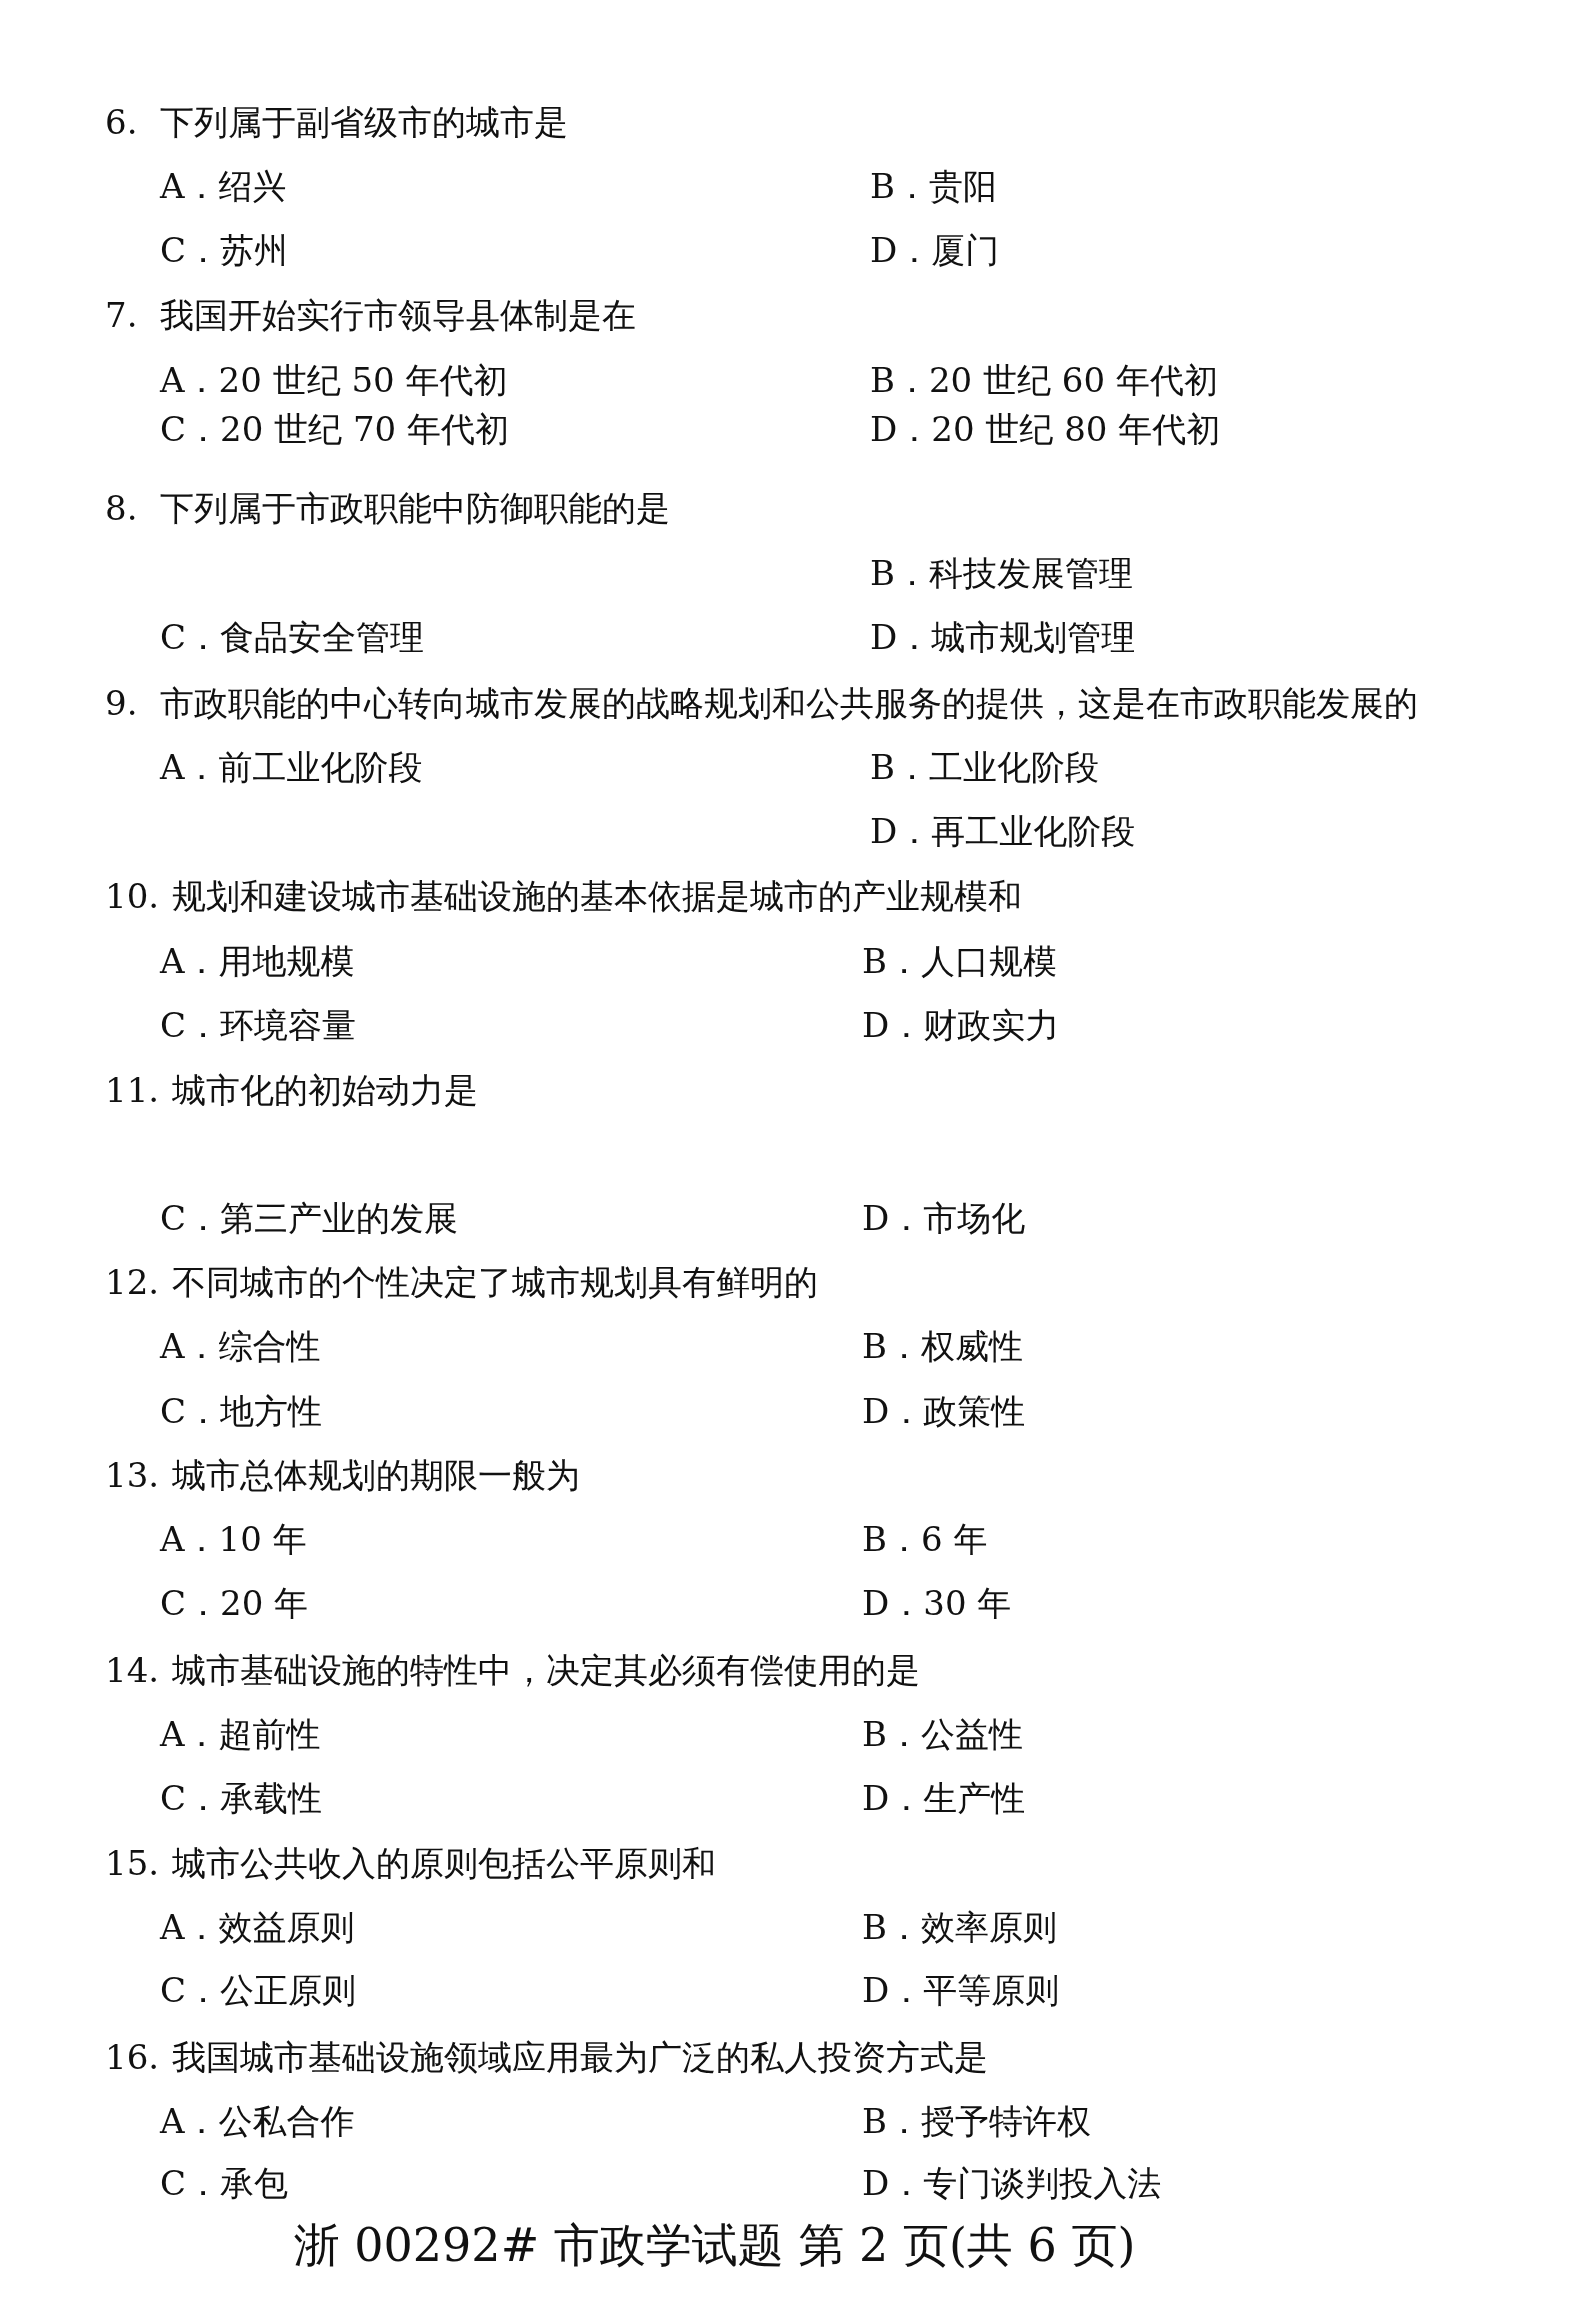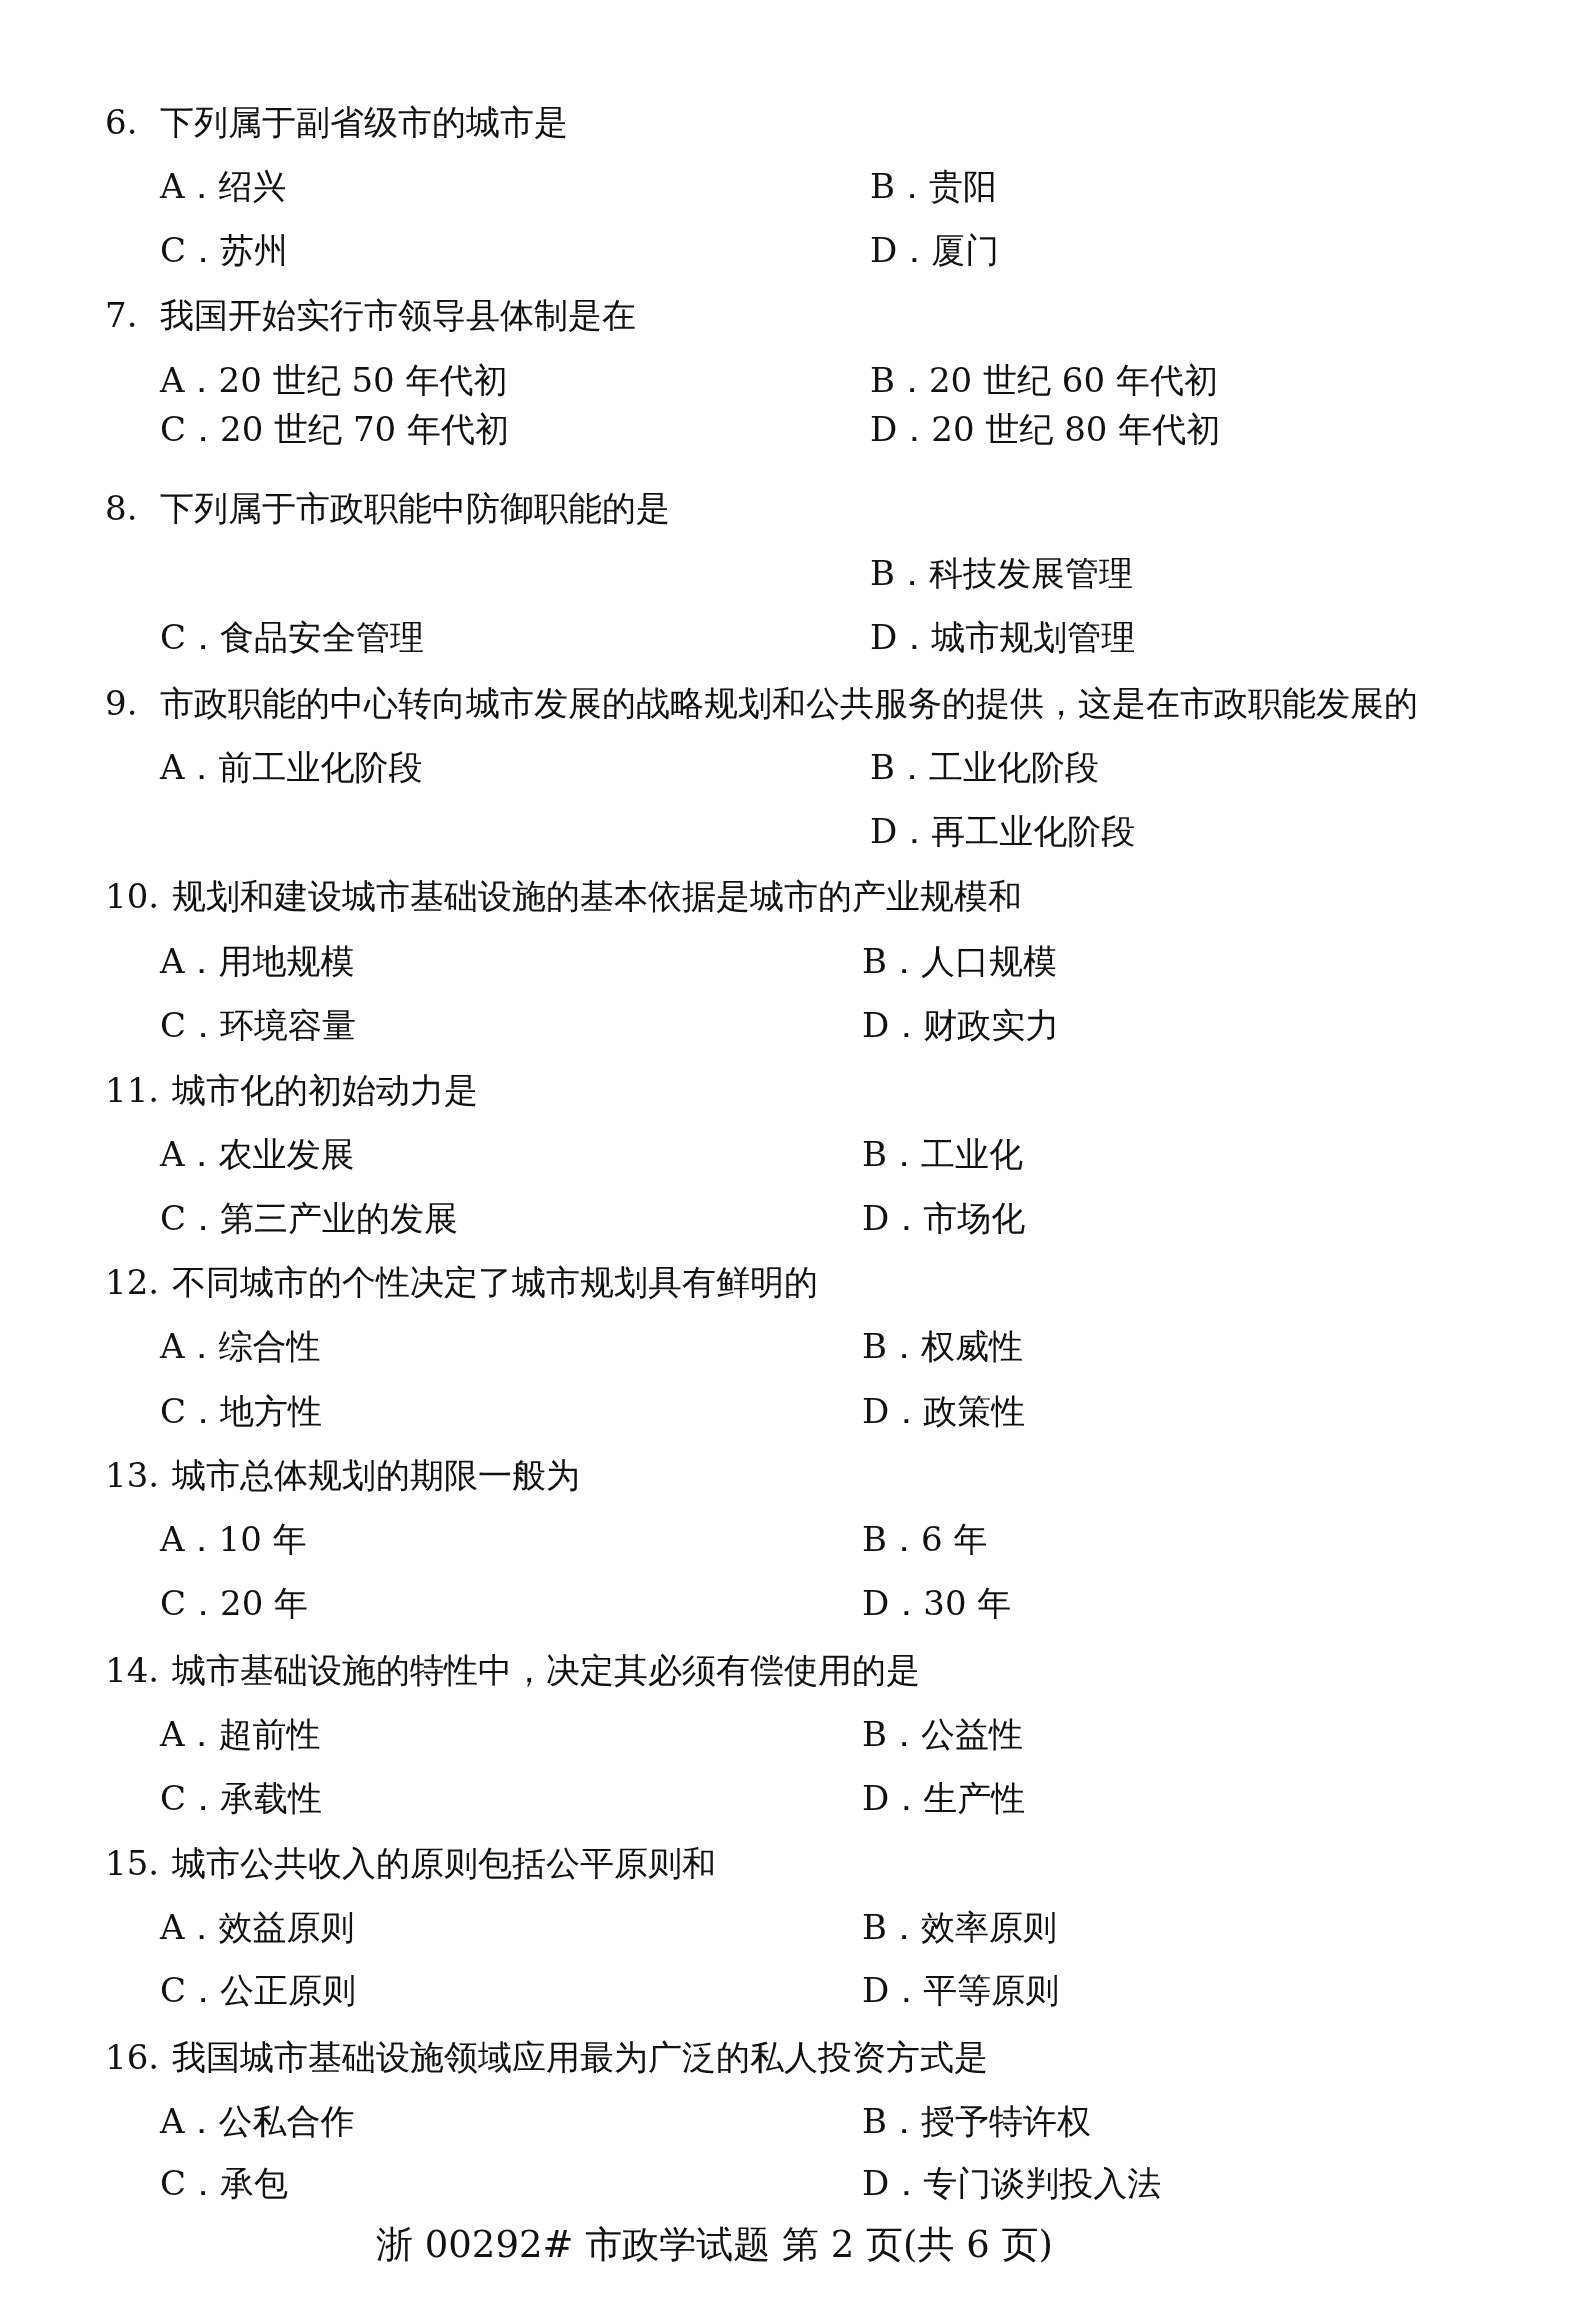--- a/index.html
+++ b/index.html
@@ -8,21 +8,21 @@
   .page { position:absolute; left:0; top:0; width:1583px; height:2319px; }
   .row { position:absolute; left:0; width:1583px; height:64px; font-size:34px; line-height:64px; white-space:nowrap; }
   .qnum { position:absolute; left:105px; }
   .qtext { position:absolute; left:160px; }
   .qtext.two { left:172px; }
   .opt { position:absolute; }
   .optL { left:160px; }
   .optR { left:870px; }
   .optL.two { left:160px; }
   .optR.two { left:862px; }
-  .footer { position:absolute; top:2191px; left:0; width:1429px; text-align:center; font-size:37px; line-height:64px; }
+  .footer { position:absolute; top:2191px; left:0; width:1429px; text-align:center; font-size:46px; line-height:64px; }
 </style>
 </head>
 <body>
 
 <div class="page">
 
   <div class="row" style="top:90px">
     <span class="qnum">6.</span>
     <span class="qtext">下列属于副省级市的城市是</span>
   </div>
@@ -81,24 +81,20 @@
     <span class="opt optR two">B．人口规模</span>
   </div>
   <div class="row" style="top:993px">
     <span class="opt optL two">C．环境容量</span>
     <span class="opt optR two">D．财政实力</span>
   </div>
 
   <div class="row" style="top:1058px">
     <span class="qnum">11.</span>
     <span class="qtext two">城市化的初始动力是</span>
-  </div>
-  <div class="row" style="top:1122px">
-    <span class="opt optL two">A．农业发展</span>
-    <span class="opt optR two">B．工业化</span>
   </div>
   <div class="row" style="top:1186px">
     <span class="opt optL two">C．第三产业的发展</span>
     <span class="opt optR two">D．市场化</span>
   </div>
 
   <div class="row" style="top:1250px">
     <span class="qnum">12.</span>
     <span class="qtext two">不同城市的个性决定了城市规划具有鲜明的</span>
   </div>

